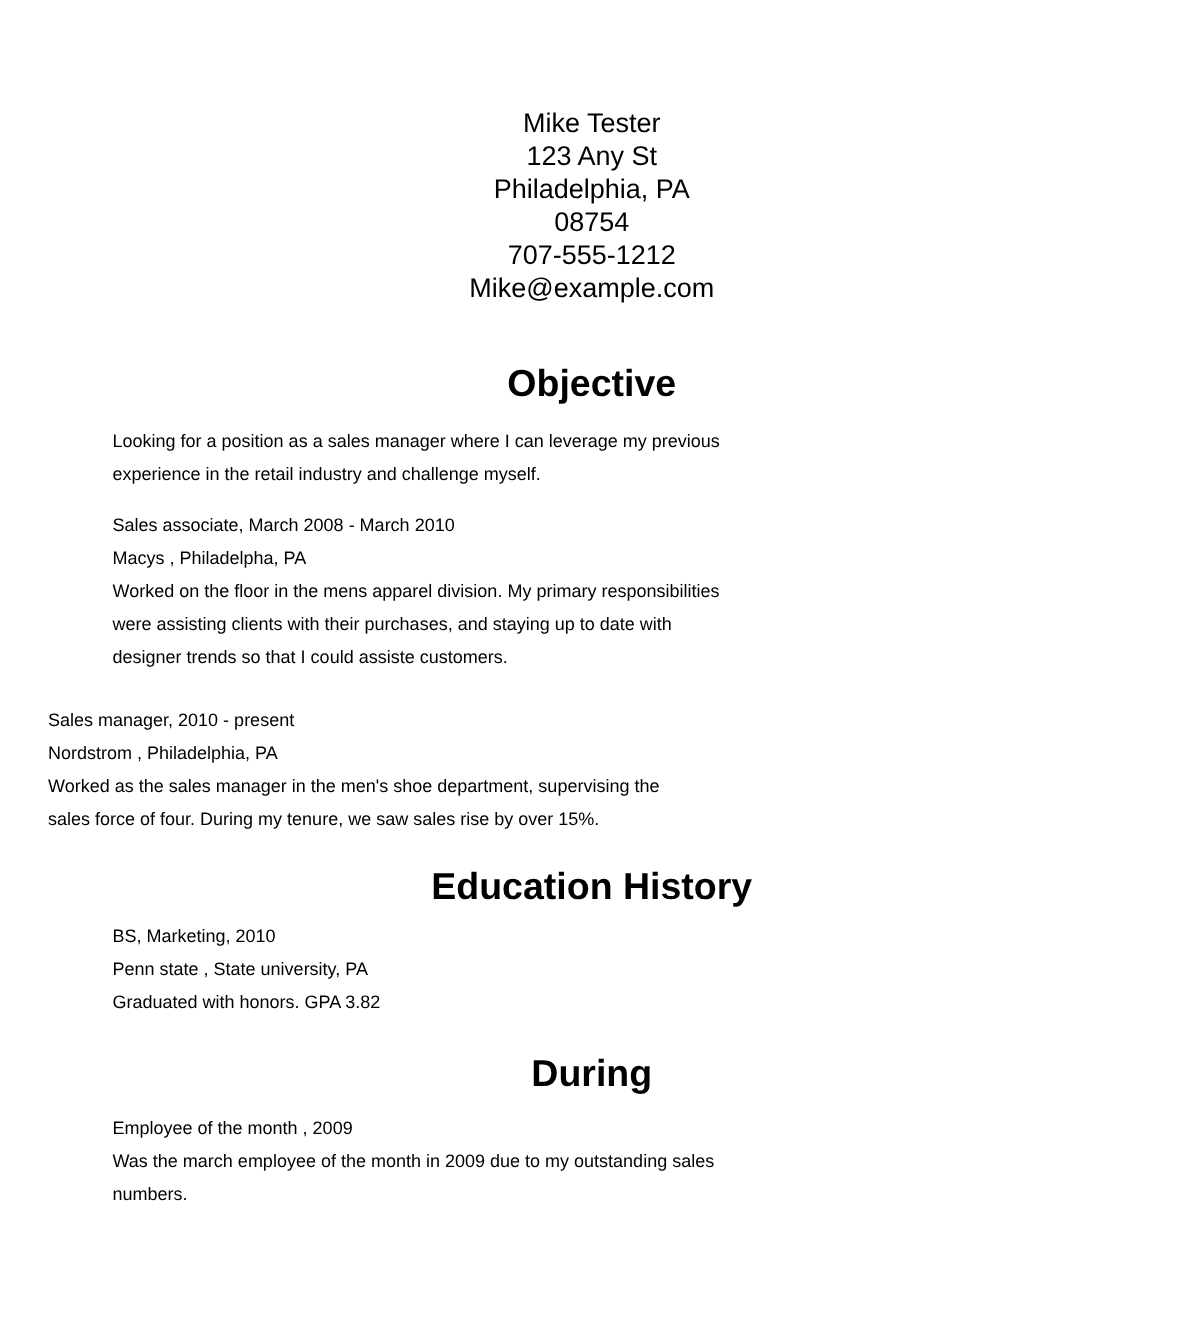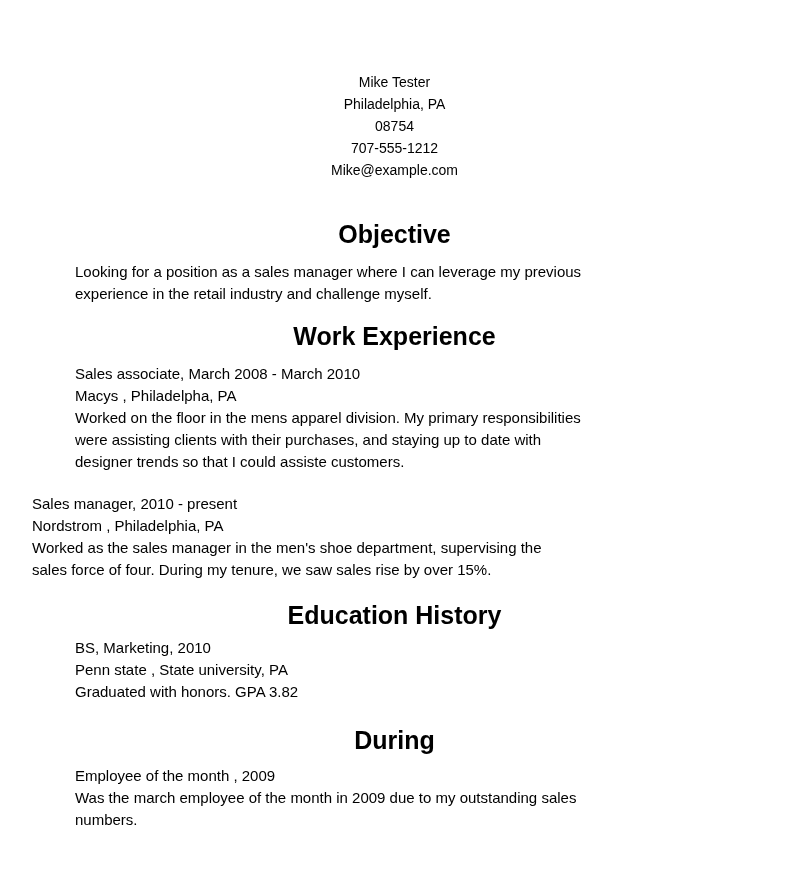--- a/index.html
+++ b/index.html
@@ -14,32 +14,32 @@
     color: #000000;
     font-family: "Liberation Sans", "DejaVu Sans", sans-serif;
     display: flex;
     flex-direction: column;
     overflow: hidden;
     box-sizing: border-box;
   }
   .contact {
     margin-top: 71px;
     text-align: center;
-    font-size: 14px;
+    font-size: 18px;
     line-height: 22px;
   }
   .heading {
     text-align: center;
     font-size: 25px;
     line-height: 30px;
     font-weight: bold;
     margin: 0;
   }
   .para {
-    font-size: 15px;
+    font-size: 12px;
     line-height: 22px;
     margin-left: 75px;
     margin-right: 80px;
   }
   .line { white-space: nowrap; }
   
   .h-objective  { margin-top: 38px; }
   .p-objective  { margin-top: 12px; }
   .h-work       { margin-top: 16px; }
   .p-job1       { margin-top: 12px; }
@@ -49,33 +49,33 @@
   .h-awards     { margin-top: 22px; }
   .p-awards     { margin-top: 10px; }
 </style>
 </head>
 <body>
 
 <div class="page">
 
   <div class="contact">
     <div class="line">Mike Tester</div>
+    <div class="line">123 Any St</div>
     <div class="line">Philadelphia, PA</div>
     <div class="line">08754</div>
     <div class="line">707-555-1212</div>
     <div class="line">Mike@example.com</div>
   </div>
 
   <h2 class="heading h-objective">Objective</h2>
   <div class="para p-objective">
     <div class="line">Looking for a position as a sales manager where I can leverage my previous</div>
     <div class="line">experience in the retail industry and challenge myself.</div>
   </div>
 
-  <h2 class="heading h-work">Work Experience</h2>
   <div class="para p-job1">
     <div class="line">Sales associate, March 2008 - March 2010</div>
     <div class="line">Macys , Philadelpha, PA</div>
     <div class="line">Worked on the floor in the mens apparel division. My primary responsibilities</div>
     <div class="line">were assisting clients with their purchases, and staying up to date with</div>
     <div class="line">designer trends so that I could assiste customers.</div>
   </div>
   <div class="para p-job2">
     <div class="line">Sales manager, 2010 - present</div>
     <div class="line">Nordstrom , Philadelphia, PA</div>

